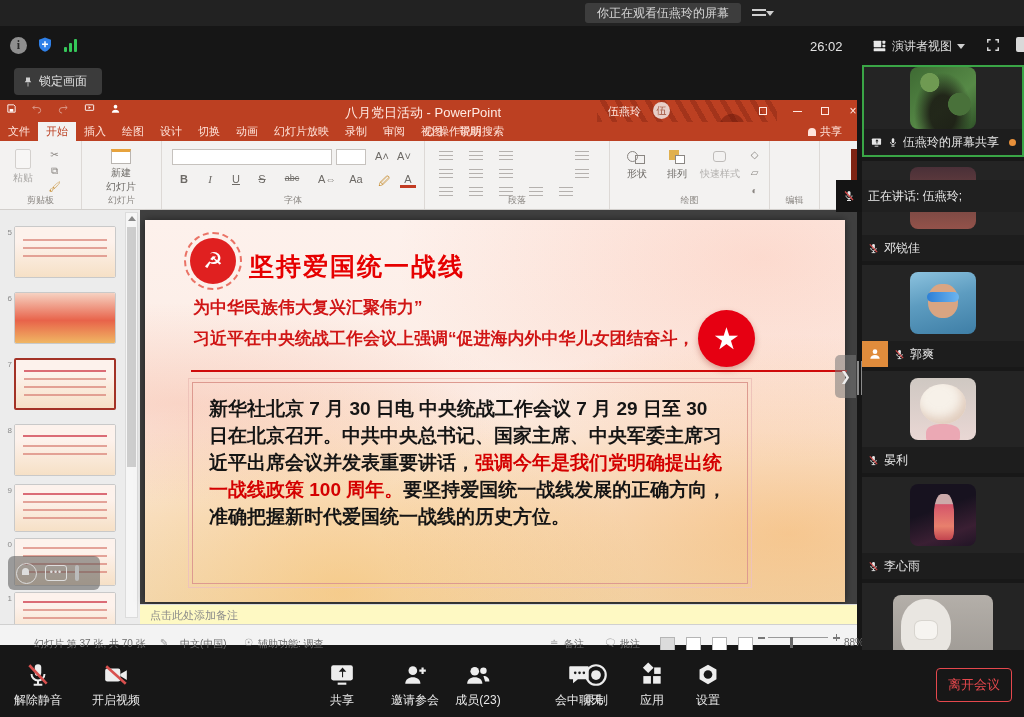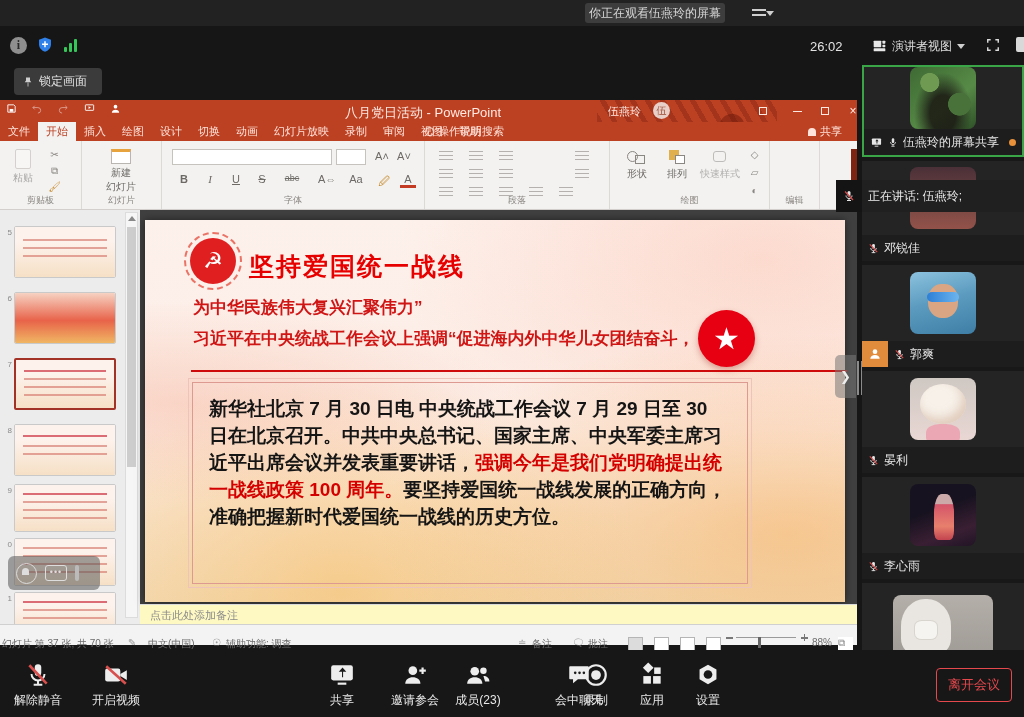--- a/index.html
+++ b/index.html
@@ -3,21 +3,21 @@
 <meta charset="utf-8">
 <style>
   * { margin:0; padding:0; box-sizing:border-box; }
   html,body { background:#000; }
   #stage { position:relative; width:1024px; height:717px; background:#161616; overflow:hidden;
            font-family:"Liberation Sans","DejaVu Sans",sans-serif; }
   .abs { position:absolute; }
 
   
   .topbar { left:0; top:0; width:1024px; height:26px; background:#222; }
-  .watch-pill { left:585px; top:3px; height:20px; line-height:20px; padding:0 4px; background:#3d3d3d;
+  .watch-pill { left:585px; top:3px; height:20px; line-height:20px; padding:0 12px; background:#3d3d3d;
                 color:#d8d8d8; font-size:12px; border-radius:3px; }
   .watch-menu { left:752px; top:6px; width:22px; height:15px; }
   .watch-menu i { display:block; height:2px; background:#cfcfcf; margin:3px 0; width:14px; }
   .watch-menu b { position:absolute; right:0; top:5px; border-left:4px solid transparent; border-right:4px solid transparent; border-top:5px solid #cfcfcf; }
 
   .info-ic { left:10px; top:37px; width:17px; height:17px; border-radius:50%; background:#8f8f8f; color:#2a2a2a;
              font-size:12px; font-weight:bold; text-align:center; line-height:17px; font-family:"Liberation Serif",serif; }
   .info-ic::after { content:"i"; }
   .net-bars { left:64px; top:38px; width:18px; height:14px; }
   .net-bars i { position:absolute; bottom:0; width:3px; background:#35c759; border-radius:1px; }
@@ -100,21 +100,21 @@
   .star-badge { position:absolute; left:553px; top:90px; width:57px; height:57px; border-radius:50%; background:#e60012;
                 color:#fff; font-size:30px; display:flex; align-items:center; justify-content:center; box-shadow:0 3px 6px rgba(150,30,20,.35); }
   .s-box { position:absolute; left:47px; top:162px; width:556px; height:202px; border:1px solid #dd9a90; outline:1px solid #eec3ba; outline-offset:3px;
            padding:12px 16px; font-size:19px; line-height:27px; color:#151515; font-weight:600; }
   .s-box .hl { color:#d40000; }
 
   .notes { position:absolute; left:140px; top:504px; width:717px; height:20px; background:#fef9c3; border-top:1px solid #dadada;
            font-size:11px; color:#8a8a8a; line-height:20px; padding-left:10px; }
   .sbar { position:absolute; left:0; top:524px; width:857px; height:21px; background:#f3f3f3; border-top:1px solid #d0d0d0;
           font-size:10px; color:#6b6b6b; }
-  .sbar span { position:absolute; top:12px; }
+  .sbar span { position:absolute; top:12px;margin-left:32px; }
   .viewic { position:absolute; top:3px; width:15px; height:14px; border:1px solid #b5b5b5; background:#fff; }
   .viewic.on { background:#dcdcdc; }
   .zoomline { position:absolute; left:736px; top:10px; width:60px; height:1px; background:#9a9a9a; }
   .zoomthumb { position:absolute; left:758px; top:5px; width:3px; height:11px; background:#666; }
   .zsym { position:absolute; top:9px; width:7px; height:1.5px; background:#777; }
   .zsym.plus::after { content:""; position:absolute; left:2.7px; top:-2.7px; width:1.5px; height:7px; background:#777; }
 
   
   .collapse { left:835px; top:355px; width:21px; height:43px; background:rgba(120,120,120,.55); border-radius:5px 0 0 5px;
               color:#eee; font-size:13px; display:flex; align-items:center; justify-content:center; }

